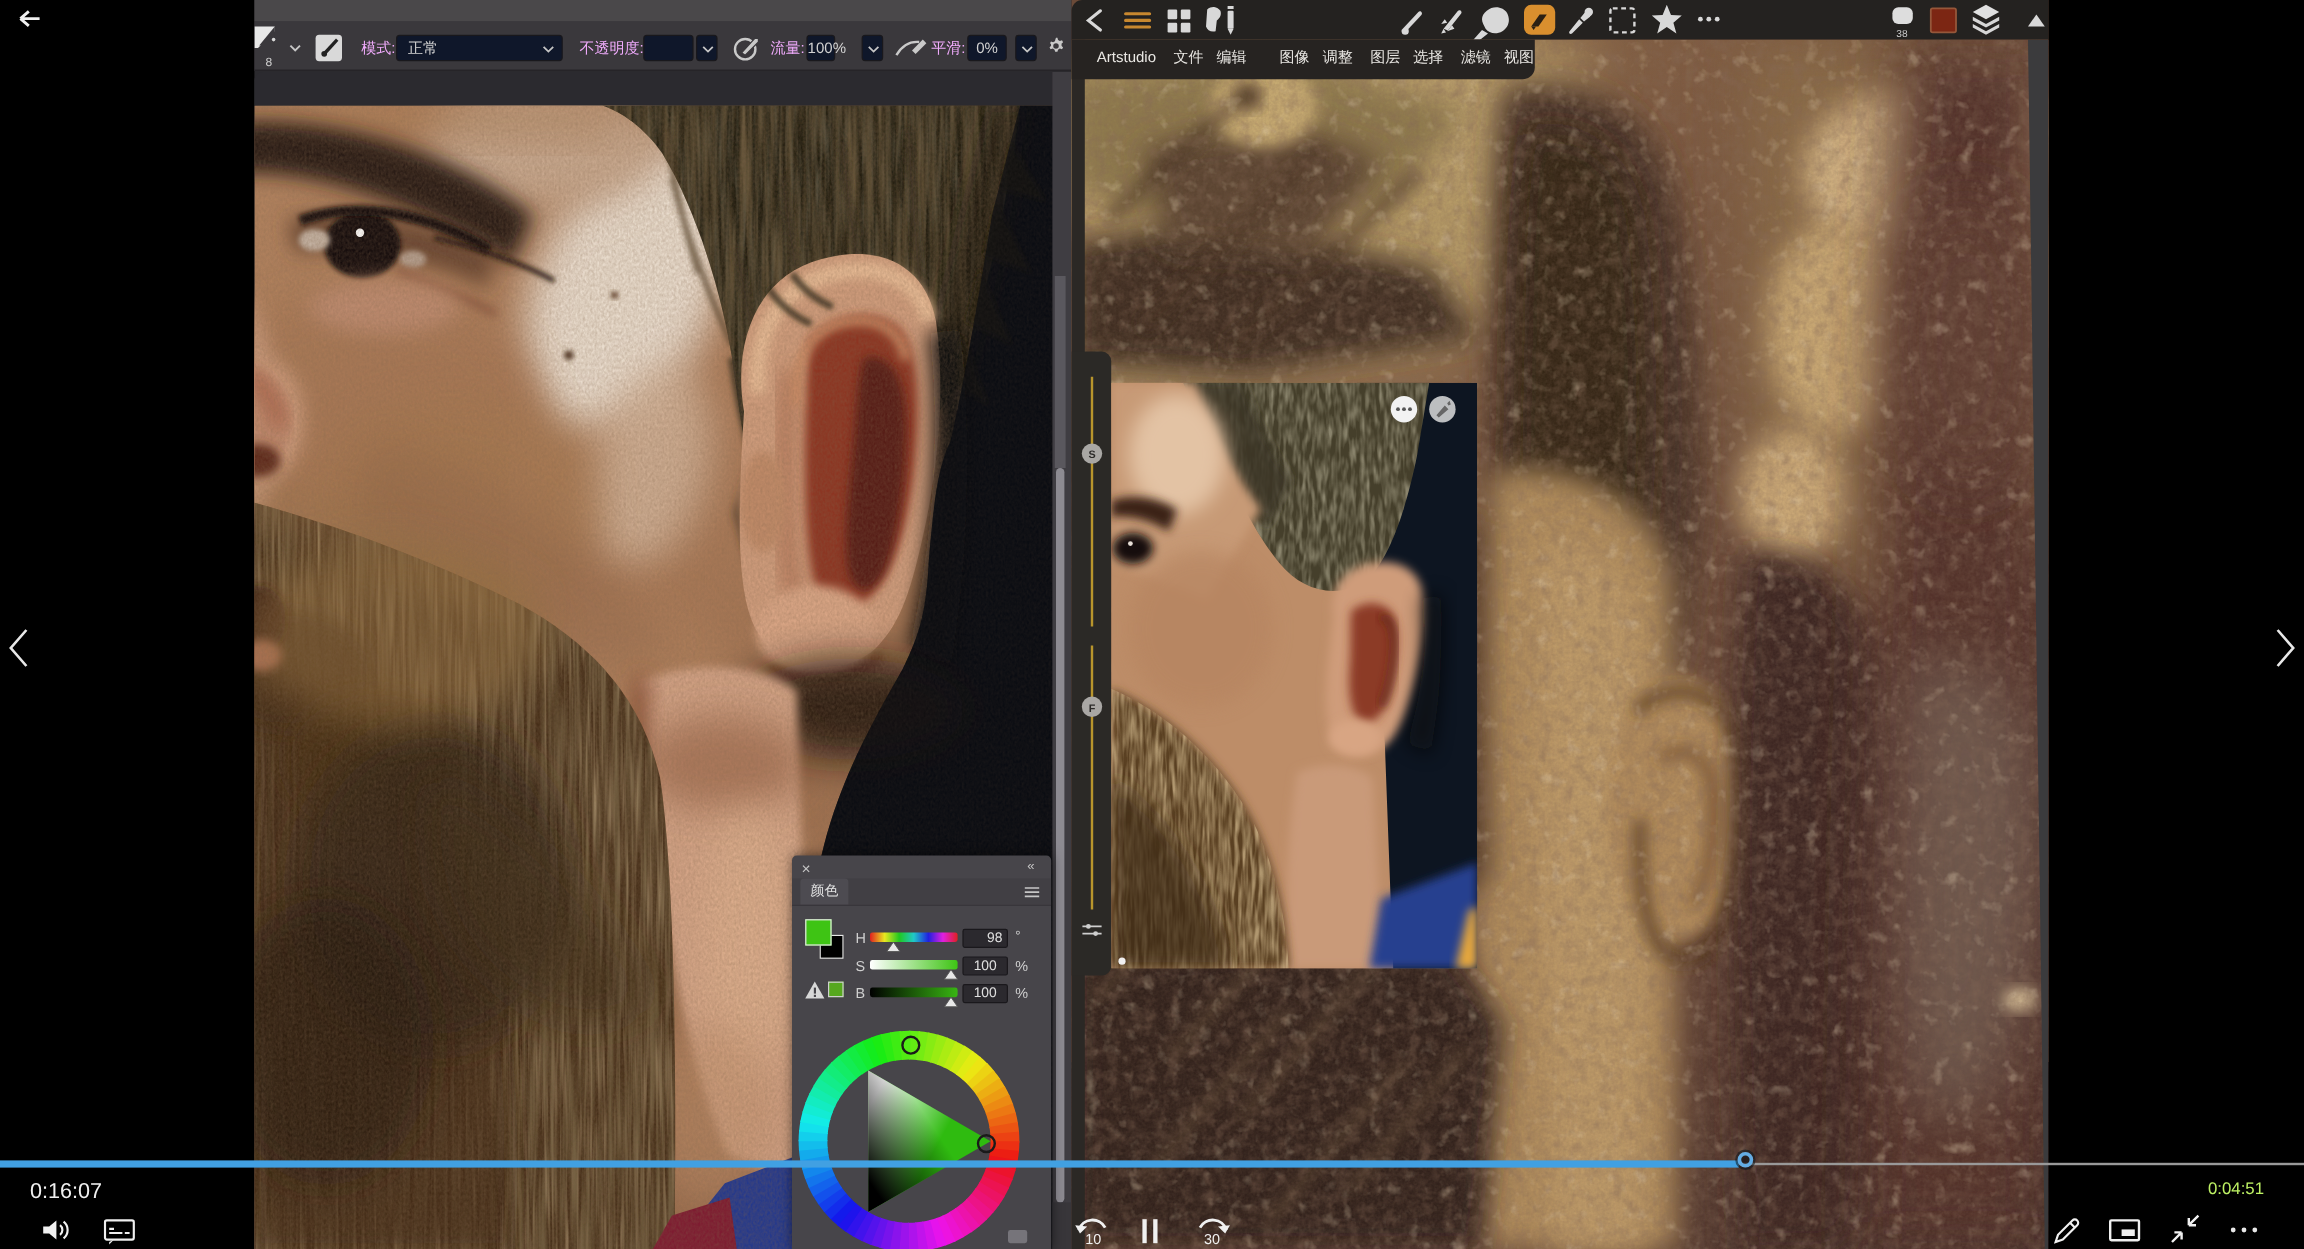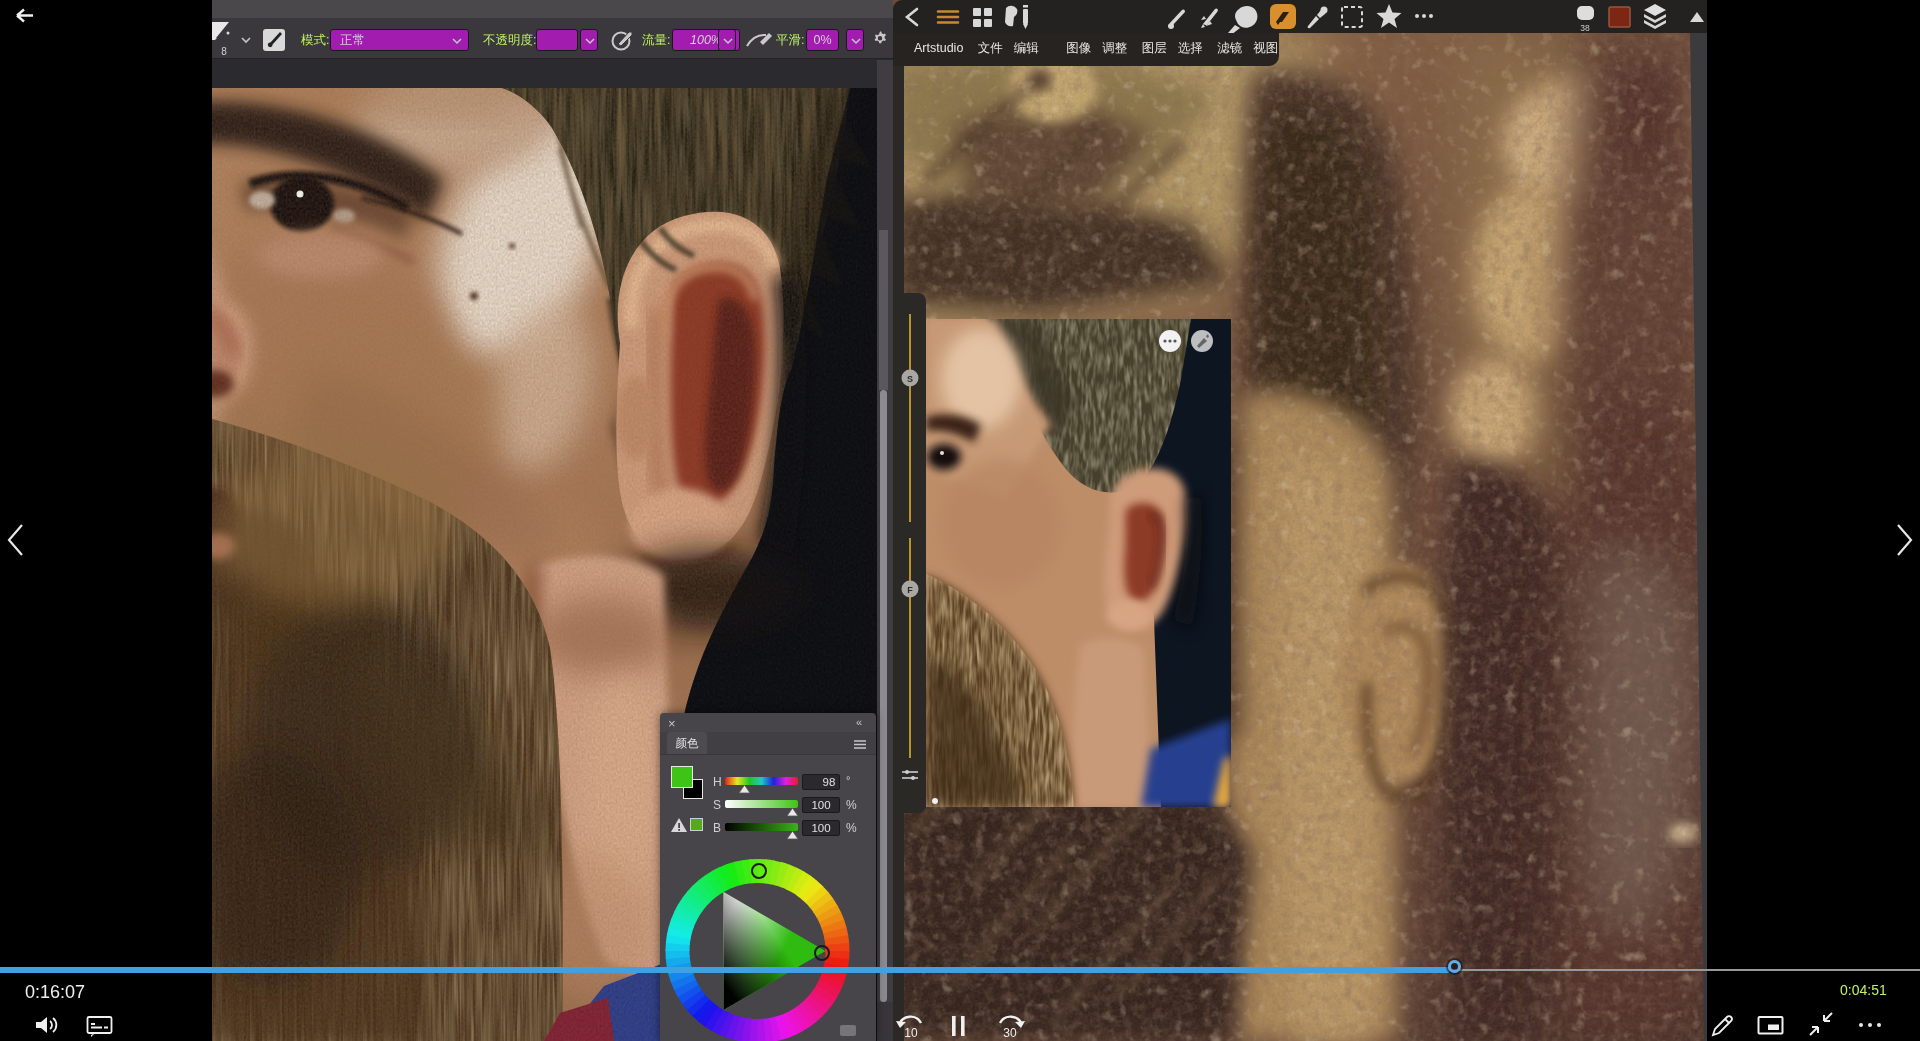--- a/index.html
+++ b/index.html
@@ -1,21 +1,21 @@
 <!DOCTYPE html>
 <html><head>
 <meta charset="utf-8">
 <style>
   * { margin:0; padding:0; box-sizing:border-box; }
   html,body { width:1920px; height:1041px; background:#000; overflow:hidden;
     font-family:"Liberation Sans", sans-serif; }
   .abs { position:absolute; }
   #stage { position:relative; width:1920px; height:1041px; background:#000; }
-  .ob-label { top:29px; height:22px; line-height:22px; color:#bef264; font-size:12.5px; white-space:nowrap; }
-  .ob-box { top:29px; height:22px; line-height:21px; background:#a21caf; border:1px solid #19181c;
+  .ob-label { top:29px; height:22px; line-height:22px; color:#f0abfc; font-size:12.5px; white-space:nowrap; }
+  .ob-box { top:29px; height:22px; line-height:21px; background:#0f172a; border:1px solid #19181c;
             border-radius:3px; color:#d2d2d2; font-size:12.5px; }
   .ob-box span { display:inline-block; }
   .cp-box { width:38px; height:16px; background:#2b292e; border:1px solid #1a181c; border-radius:2px;
             color:#e0e0e0; font-size:11.5px; line-height:15px; text-align:center; }
 </style>
 </head>
 <body>
 <div id="stage">
 
   <div class="abs" id="ps" style="left:212px; top:0; width:681px; height:1041px; background:#2b2a2e;">
@@ -48,21 +48,21 @@
     <div class="abs ob-box" style="left:368px;width:18px;">
         <svg class="abs" style="left:4px;top:8px;" width="10" height="8">
           <path d="M1,1 l4,4 l4,-4" stroke="#c6c6c6" stroke-width="1.5" fill="none"></path>
         </svg>
       </div>
     <svg class="abs" style="left:396px;top:26px;" width="28" height="28">
       <circle cx="13" cy="15" r="8.5" stroke="#c9c9c9" stroke-width="2" fill="none"></circle>
       <path d="M10,18 L21,6 L24,6 L24,9 L13,20 Z" fill="#c9c9c9" stroke="#3a383c" stroke-width="1"></path>
     </svg>
     <div class="abs ob-label" style="left:430px;">流量:</div>
-    <div class="abs ob-box" style="left:460px;width:68px;text-align:center;font-style:italic;"><span style="width:100%;">100%</span></div>
+    <div class="abs ob-box" style="left:460px;width:24px;text-align:center;"><span style="width:100%;">100%</span></div>
     <div class="abs ob-box" style="left:506px;width:18px;">
         <svg class="abs" style="left:4px;top:8px;" width="10" height="8">
           <path d="M1,1 l4,4 l4,-4" stroke="#c6c6c6" stroke-width="1.5" fill="none"></path>
         </svg>
       </div>
     <svg class="abs" style="left:532px;top:26px;" width="30" height="28">
       <path d="M3,20 Q10,8 22,9" stroke="#c9c9c9" stroke-width="2" fill="none"></path>
       <path d="M16,16 L25,7 L28,10 L19,19 Z" fill="#c9c9c9"></path>
     </svg>
     <div class="abs ob-label" style="left:564px;">平滑:</div>

